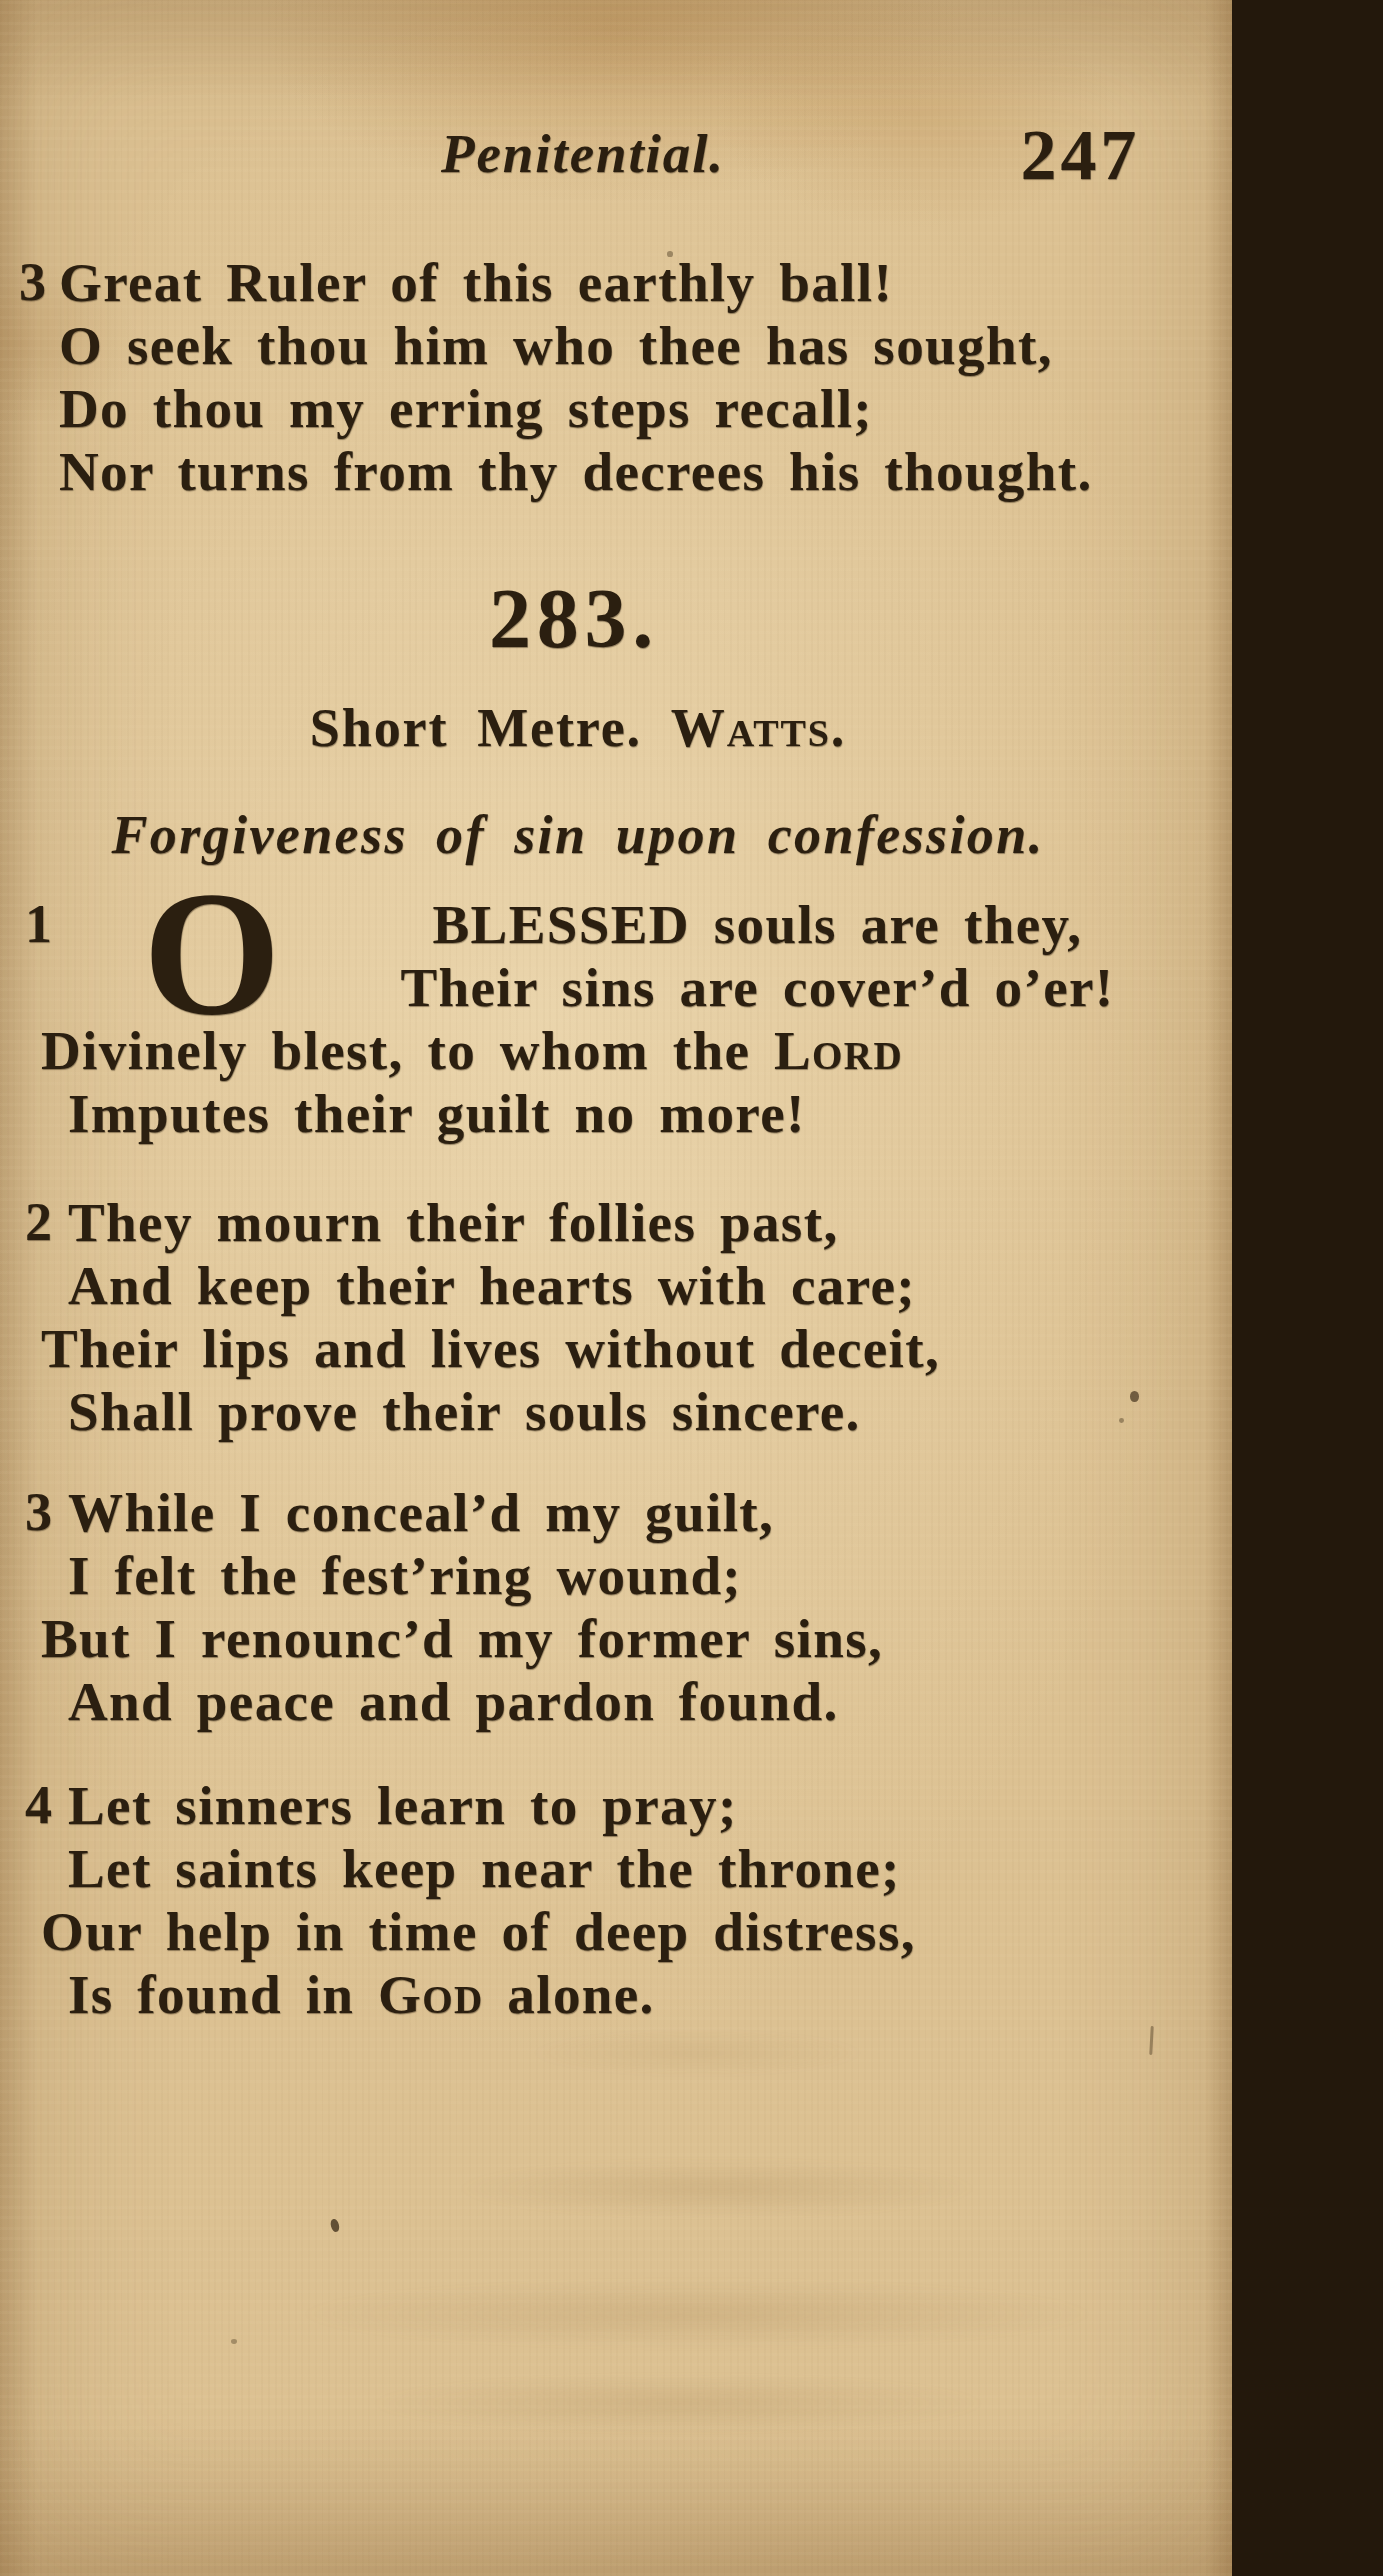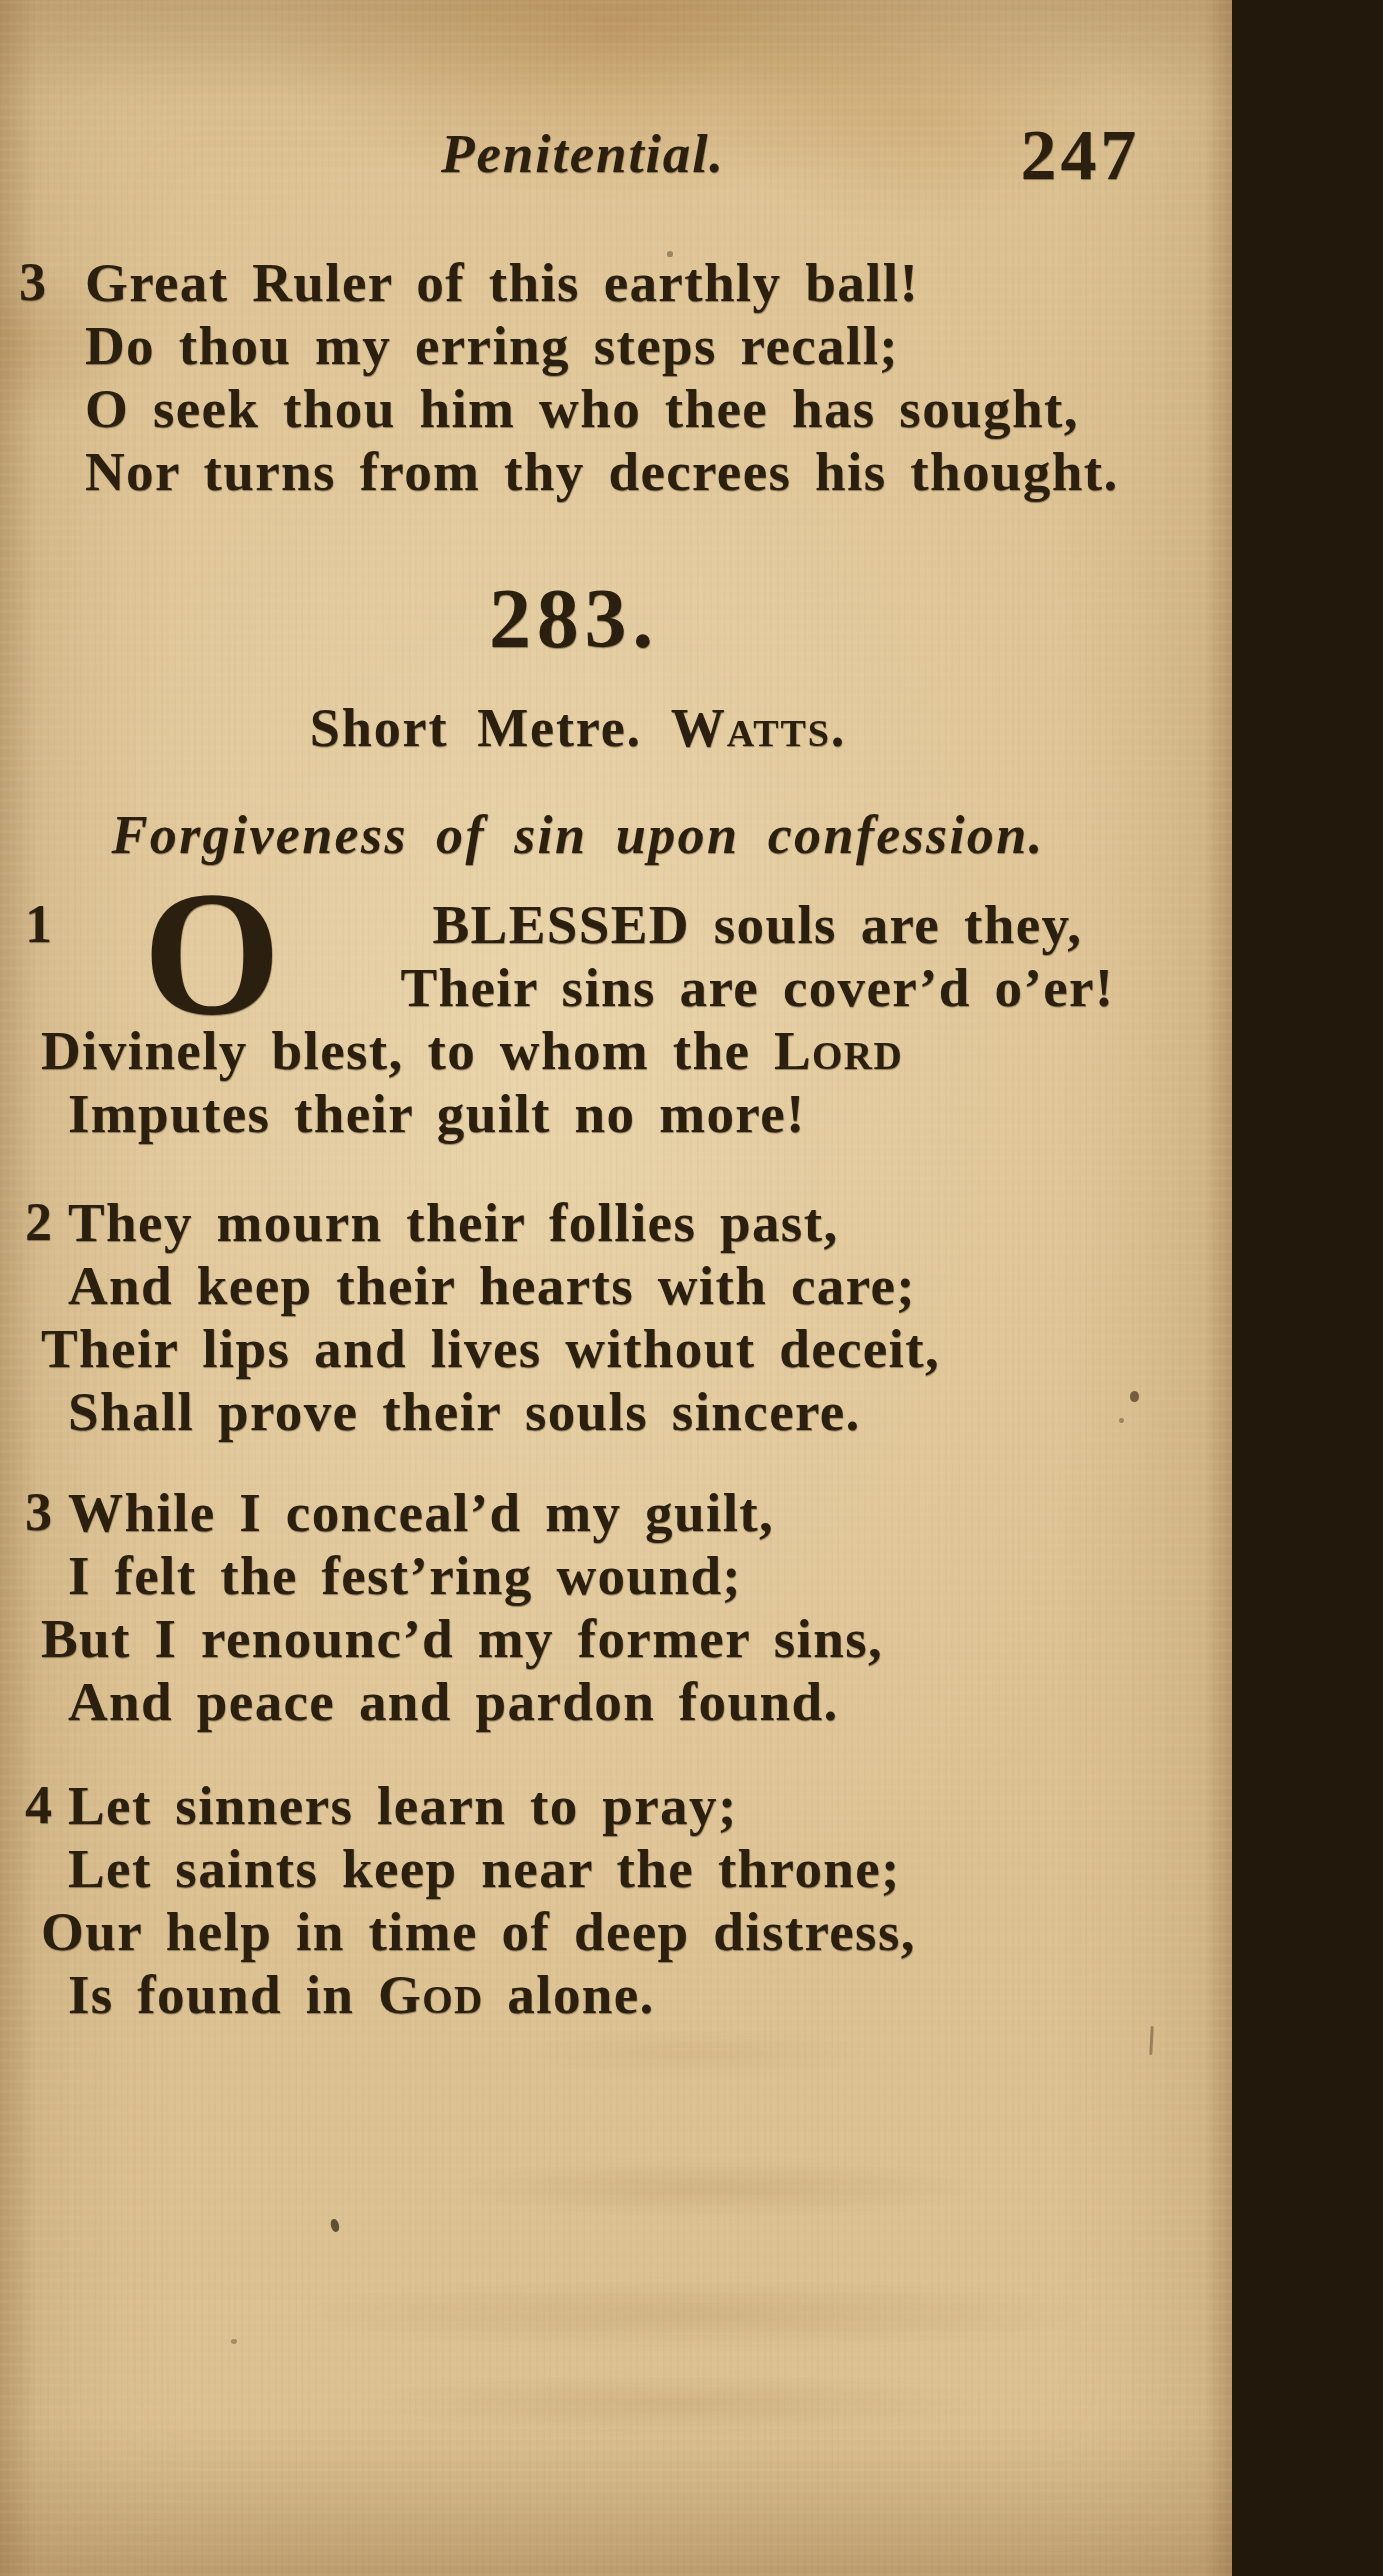--- a/index.html
+++ b/index.html
@@ -39,21 +39,21 @@
     font-style:italic; font-size:55px; line-height:63px; letter-spacing:1.9px;
   }
   .page-number{
     position:absolute; top:4.8px; right:92px;
     font-size:72px; line-height:57px; letter-spacing:3.8px;text-align:right;
   }
 
   
   .stanza{ position:absolute; left:0; right:0; }
   .vline{ line-height:63px; font-size:55px; letter-spacing:1.4px; word-spacing:8.6px; white-space:nowrap; }
-  .ind-flush{ padding-left:85px; }
+  .ind-flush{ padding-left:59px; }
   .ind-a{ padding-left:68px; }
   .ind-b{ padding-left:41px; }
   .beside-dc{ padding-left:283px;text-align:center; }
   .stanza-num{
     position:absolute; left:25px; top:0;
     font-size:54px; line-height:63px;
   }
   .continued{ top:251px; }
   .continued .stanza-num{ left:19px; }
   .s1{ top:893px; } .s2{ top:1191px; } .s3{ top:1481px; } .s4{ top:1774px; }
@@ -109,22 +109,22 @@
 
   <header class="header ink">
     <div class="running-title">Penitential.</div>
     <div class="page-number">247</div>
   </header>
 
   <section class="stanza continued ink">
     <span class="stanza-num">3</span>
     <div id="continued-lines">
         <div class="vline ind-flush">Great Ruler of this earthly ball!</div>
+        <div class="vline ind-flush">O seek thou him who thee has sought,</div>
         <div class="vline ind-flush">Do thou my erring steps recall;</div>
-        <div class="vline ind-flush">O seek thou him who thee has sought,</div>
         <div class="vline ind-flush">Nor turns from thy decrees his thought.</div>
       </div>
   </section>
 
   <div class="hymn-number ink">283.</div>
 
   <div class="metre-line ink" id="metre-line">Short Metre. <span class="sc">Watts.</span></div>
 
   <div class="subtitle ink">Forgiveness of sin upon confession.</div>
 

